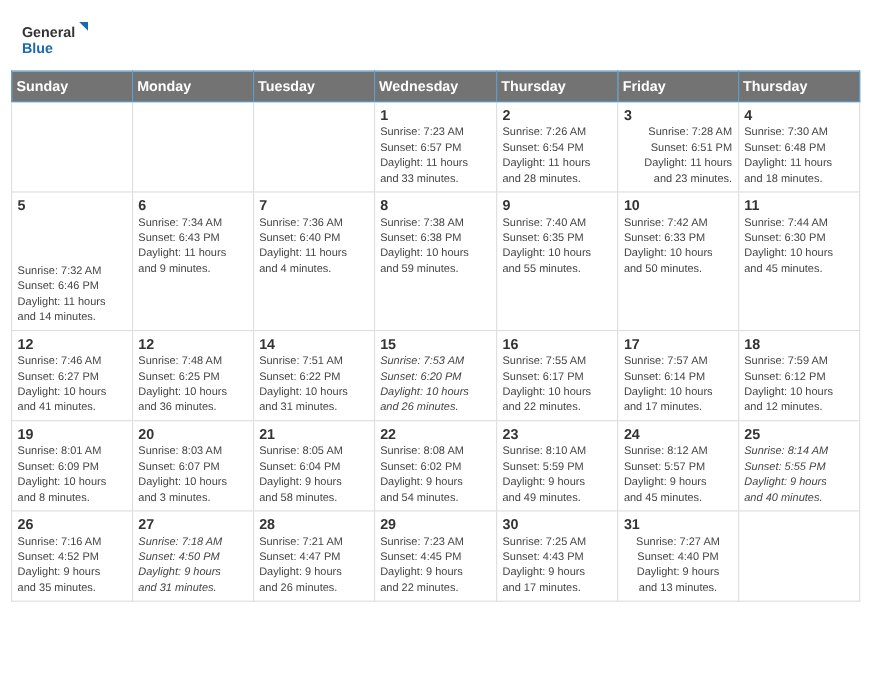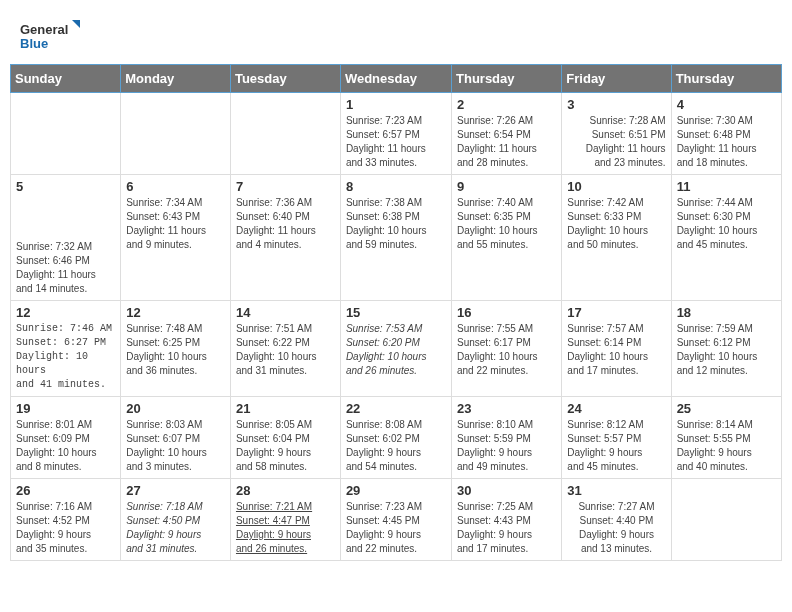--- a/index.html
+++ b/index.html
@@ -190,21 +190,21 @@
           <div class="day-number">11</div>
           <div class="day-info" style="white-space: pre-line;">Sunrise: 7:44 AM
 Sunset: 6:30 PM
 Daylight: 10 hours
 and 45 minutes.</div>
         </td>
       </tr>
       <tr>
         <td>
           <div class="day-number">12</div>
-          <div class="day-info" style="white-space: pre-line; font-family: Liberation Mono, monospace;">Sunrise: 7:46 AM
+          <div class="day-info" style="white-space: pre-line;">Sunrise: 7:46 AM
 Sunset: 6:27 PM
 Daylight: 10 hours
 and 41 minutes.</div>
         </td>
         <td>
           <div class="day-number">12</div>
           <div class="day-info" style="white-space: pre-line;">Sunrise: 7:48 AM
 Sunset: 6:25 PM
 Daylight: 10 hours
 and 36 minutes.</div>
@@ -283,21 +283,21 @@
         </td>
         <td>
           <div class="day-number">24</div>
           <div class="day-info" style="white-space: pre-line;">Sunrise: 8:12 AM
 Sunset: 5:57 PM
 Daylight: 9 hours
 and 45 minutes.</div>
         </td>
         <td>
           <div class="day-number">25</div>
-          <div class="day-info" style="white-space: pre-line;">Sunrise: 8:14 AM
+          <div class="day-info" style="white-space: pre-line; font-style: italic;">Sunrise: 8:14 AM
 Sunset: 5:55 PM
 Daylight: 9 hours
 and 40 minutes.</div>
         </td>
       </tr>
       <tr>
         <td>
           <div class="day-number">26</div>
           <div class="day-info" style="white-space: pre-line;">Sunrise: 7:16 AM
 Sunset: 4:52 PM
@@ -306,21 +306,21 @@
         </td>
         <td>
           <div class="day-number">27</div>
           <div class="day-info" style="white-space: pre-line; font-style: italic;">Sunrise: 7:18 AM
 Sunset: 4:50 PM
 Daylight: 9 hours
 and 31 minutes.</div>
         </td>
         <td>
           <div class="day-number">28</div>
-          <div class="day-info" style="white-space: pre-line; text-decoration: underline;">Sunrise: 7:21 AM
+          <div class="day-info" style="white-space: pre-line;">Sunrise: 7:21 AM
 Sunset: 4:47 PM
 Daylight: 9 hours
 and 26 minutes.</div>
         </td>
         <td>
           <div class="day-number">29</div>
           <div class="day-info" style="white-space: pre-line;">Sunrise: 7:23 AM
 Sunset: 4:45 PM
 Daylight: 9 hours
 and 22 minutes.</div>

